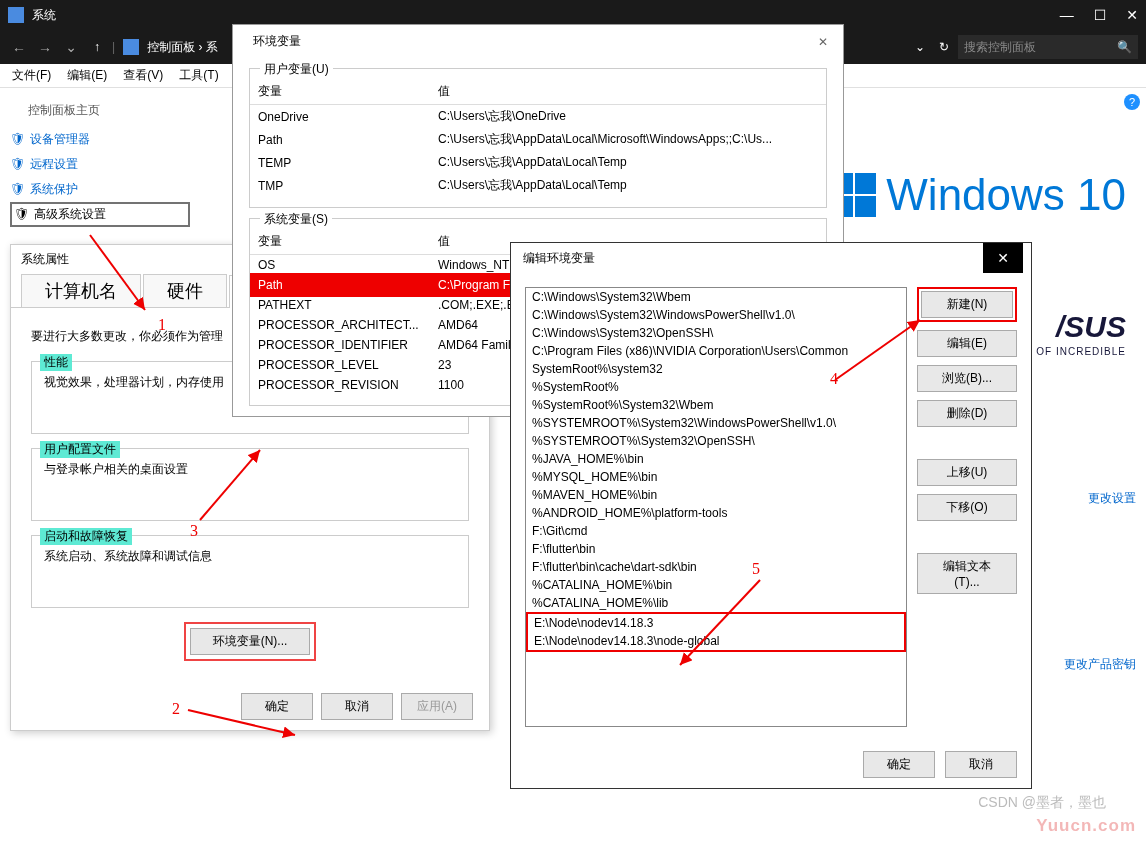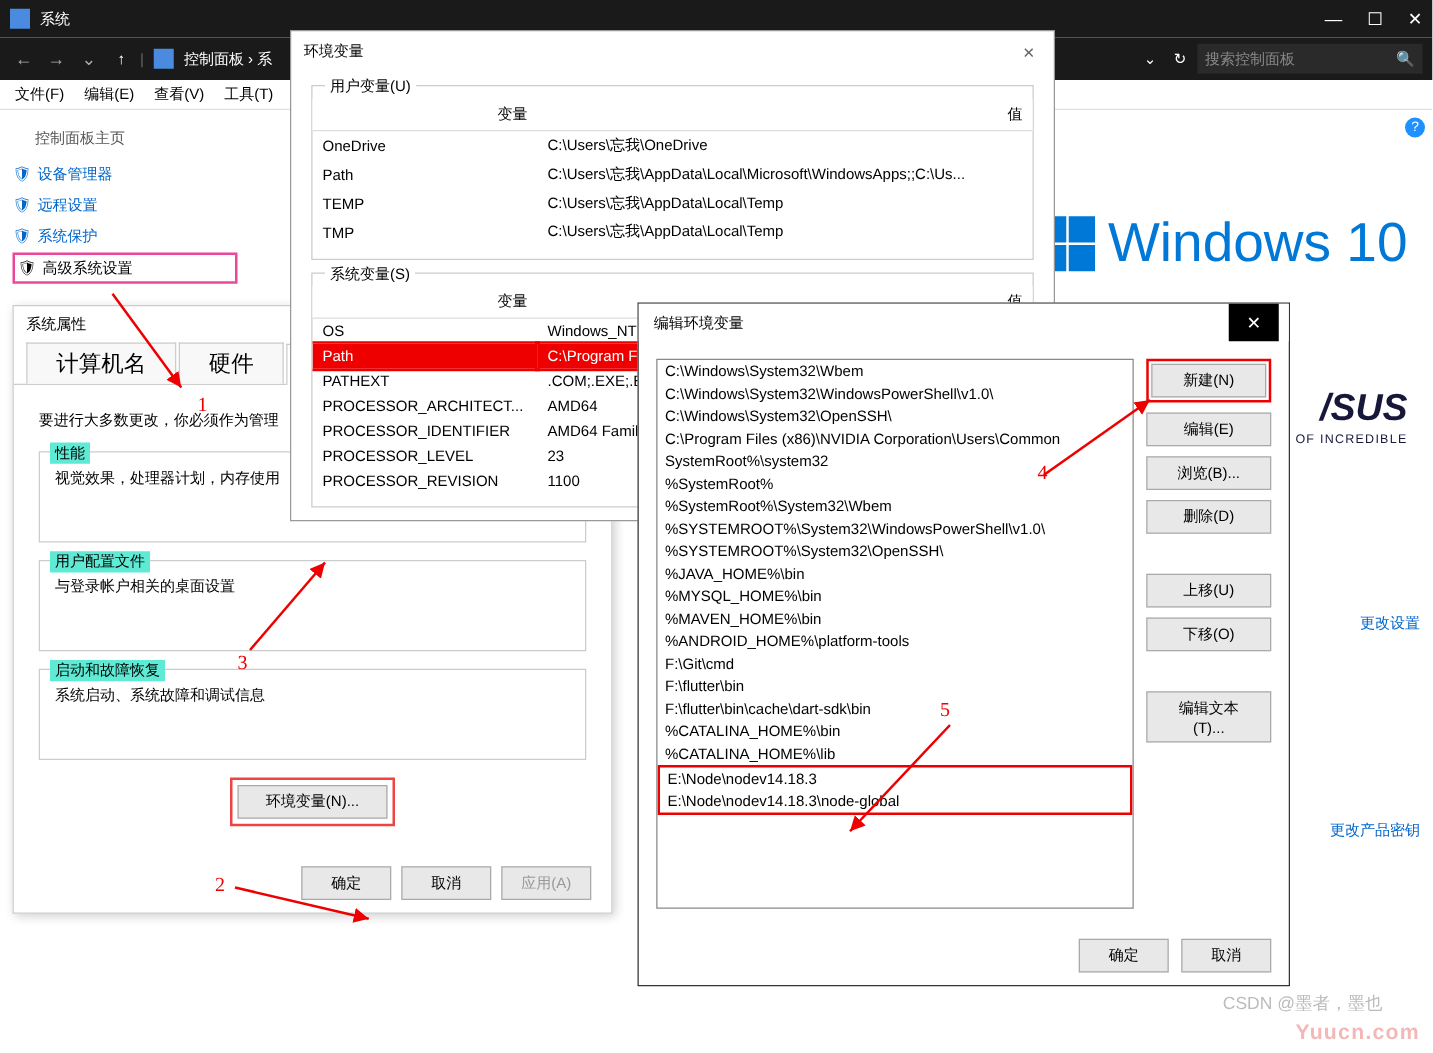--- a/index.html
+++ b/index.html
@@ -29,48 +29,48 @@
 
 
 .content { position: relative; display: flex; height: calc(100% - 88px); }
 .sidebar { width: 200px; padding: 14px 10px; }
 .sidebar .heading { color: #555; margin-bottom: 8px; margin-left: 18px; }
 .sidebar .link { display: flex; align-items: center; gap: 6px; padding: 4px 0; color: #0066cc; }
 .sidebar .shield { width: 14px; height: 16px; display: inline-block; position: relative; }
 .sidebar .shield::before { content: "🛡"; font-size: 12px; position: absolute; left: 0; }
 
 
-.adv-row { border: 2px solid #ec4899; padding: 2px; display: flex; align-items: center; gap: 6px; }
+.adv-row { border: 2px solid #737373; padding: 2px; display: flex; align-items: center; gap: 6px; }
 
 
 .sysprops { position: absolute; left: 10px; top: 244px; width: 480px; background: #fff; border: 1px solid #ccc; box-shadow: 2px 2px 8px rgba(0,0,0,0.2); }
 .sysprops .caption { padding: 6px 10px; font-size: 12px; }
 .sysprops .tabs { display: flex; padding: 0 10px; border-bottom: 1px solid #ccc; }
 .sysprops .tab { padding: 4px 23px; border: 1px solid #ccc; border-bottom: none; margin-right: 2px; background: #f8f8f8; font-size: 18px; }
 .sysprops .tab.active { background: #fff; position: relative; top: 1px; }
 .sysprops .body { padding: 12px 20px; }
 .sysprops .note { margin: 8px 0 16px; }
 .sysprops .group { border: 1px solid #ccc; padding: 12px; margin-bottom: 14px; position: relative; }
 .sysprops .group .legend { position: absolute; top: -8px; left: 8px; background: #5eead4; padding: 0 4px; }
 .sysprops .btnrow { display: flex; justify-content: flex-end; gap: 8px; padding: 10px 16px; }
 .btn { background: #e8e8e8; border: 1px solid #aaa; padding: 4px 14px; min-width: 72px; text-align: center; }
 .btn.disabled { color: #999; }
 .envvar-btn-wrap { text-align: center; margin: 10px 0; }
 .envvar-btn-box { display: inline-block; border: 2px solid #ef4444; padding: 4px; }
 
 
 .envdlg { position: absolute; left: 232px; top: 24px; width: 612px; background: #fff; border: 1px solid #999; }
 .envdlg .titlerow { display: flex; align-items: center; padding: 8px 10px; }
-.envdlg .titlerow .title { flex: 1; }
+.envdlg .titlerow .title { flex: 1; margin-left: 10px; }
 .envdlg .closebtn { width: 20px; text-align: center; color: #666; cursor: pointer; }
 .envdlg .section { margin: 10px 16px; }
 .envdlg .groupbox { border: 1px solid #ccc; position: relative; padding: 10px 0; }
 .envdlg .groupbox .legend { position: absolute; top: -8px; left: 10px; background: #fff; padding: 0 4px; }
 .envdlg table { width: 100%; border-collapse: collapse; font-size: 12px; }
-.envdlg th { text-align: right; padding: 4px 8px; border-bottom: 1px solid #ddd; background: #fff; font-weight: normal; }
+.envdlg th { text-align: left; padding: 4px 8px; border-bottom: 1px solid #ddd; background: #fff; font-weight: normal; }
 .envdlg td { padding: 3px 8px; white-space: nowrap; overflow: hidden; text-overflow: ellipsis; max-width: 280px; }
 .envdlg tbody { display: block; max-height: 130px; overflow: auto; }
 .envdlg thead, .envdlg tbody tr { display: table; width: 100%; table-layout: fixed; }
 .envdlg th:first-child, .envdlg td:first-child { width: 180px; }
 .envdlg tr.selected td { background: #e00; color: #fff; outline: 2px solid #e00; }
 
 
 .editdlg { position: absolute; left: 510px; top: 242px; width: 522px; background: #fff; border: 1px solid #333; }
 .editdlg .titlebar { background: #fff; color: #000; display: flex; align-items: center; height: 30px; padding: 0 8px; }
 .editdlg .titlebar .title { flex: 1; padding-left: 4px; }

